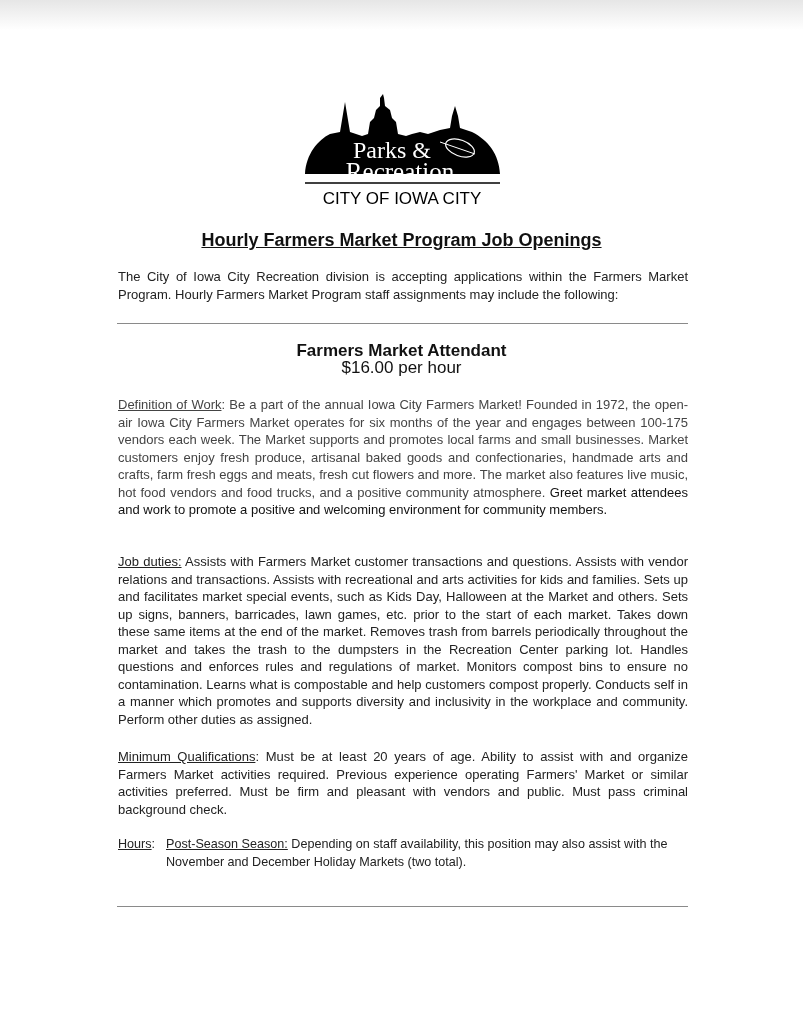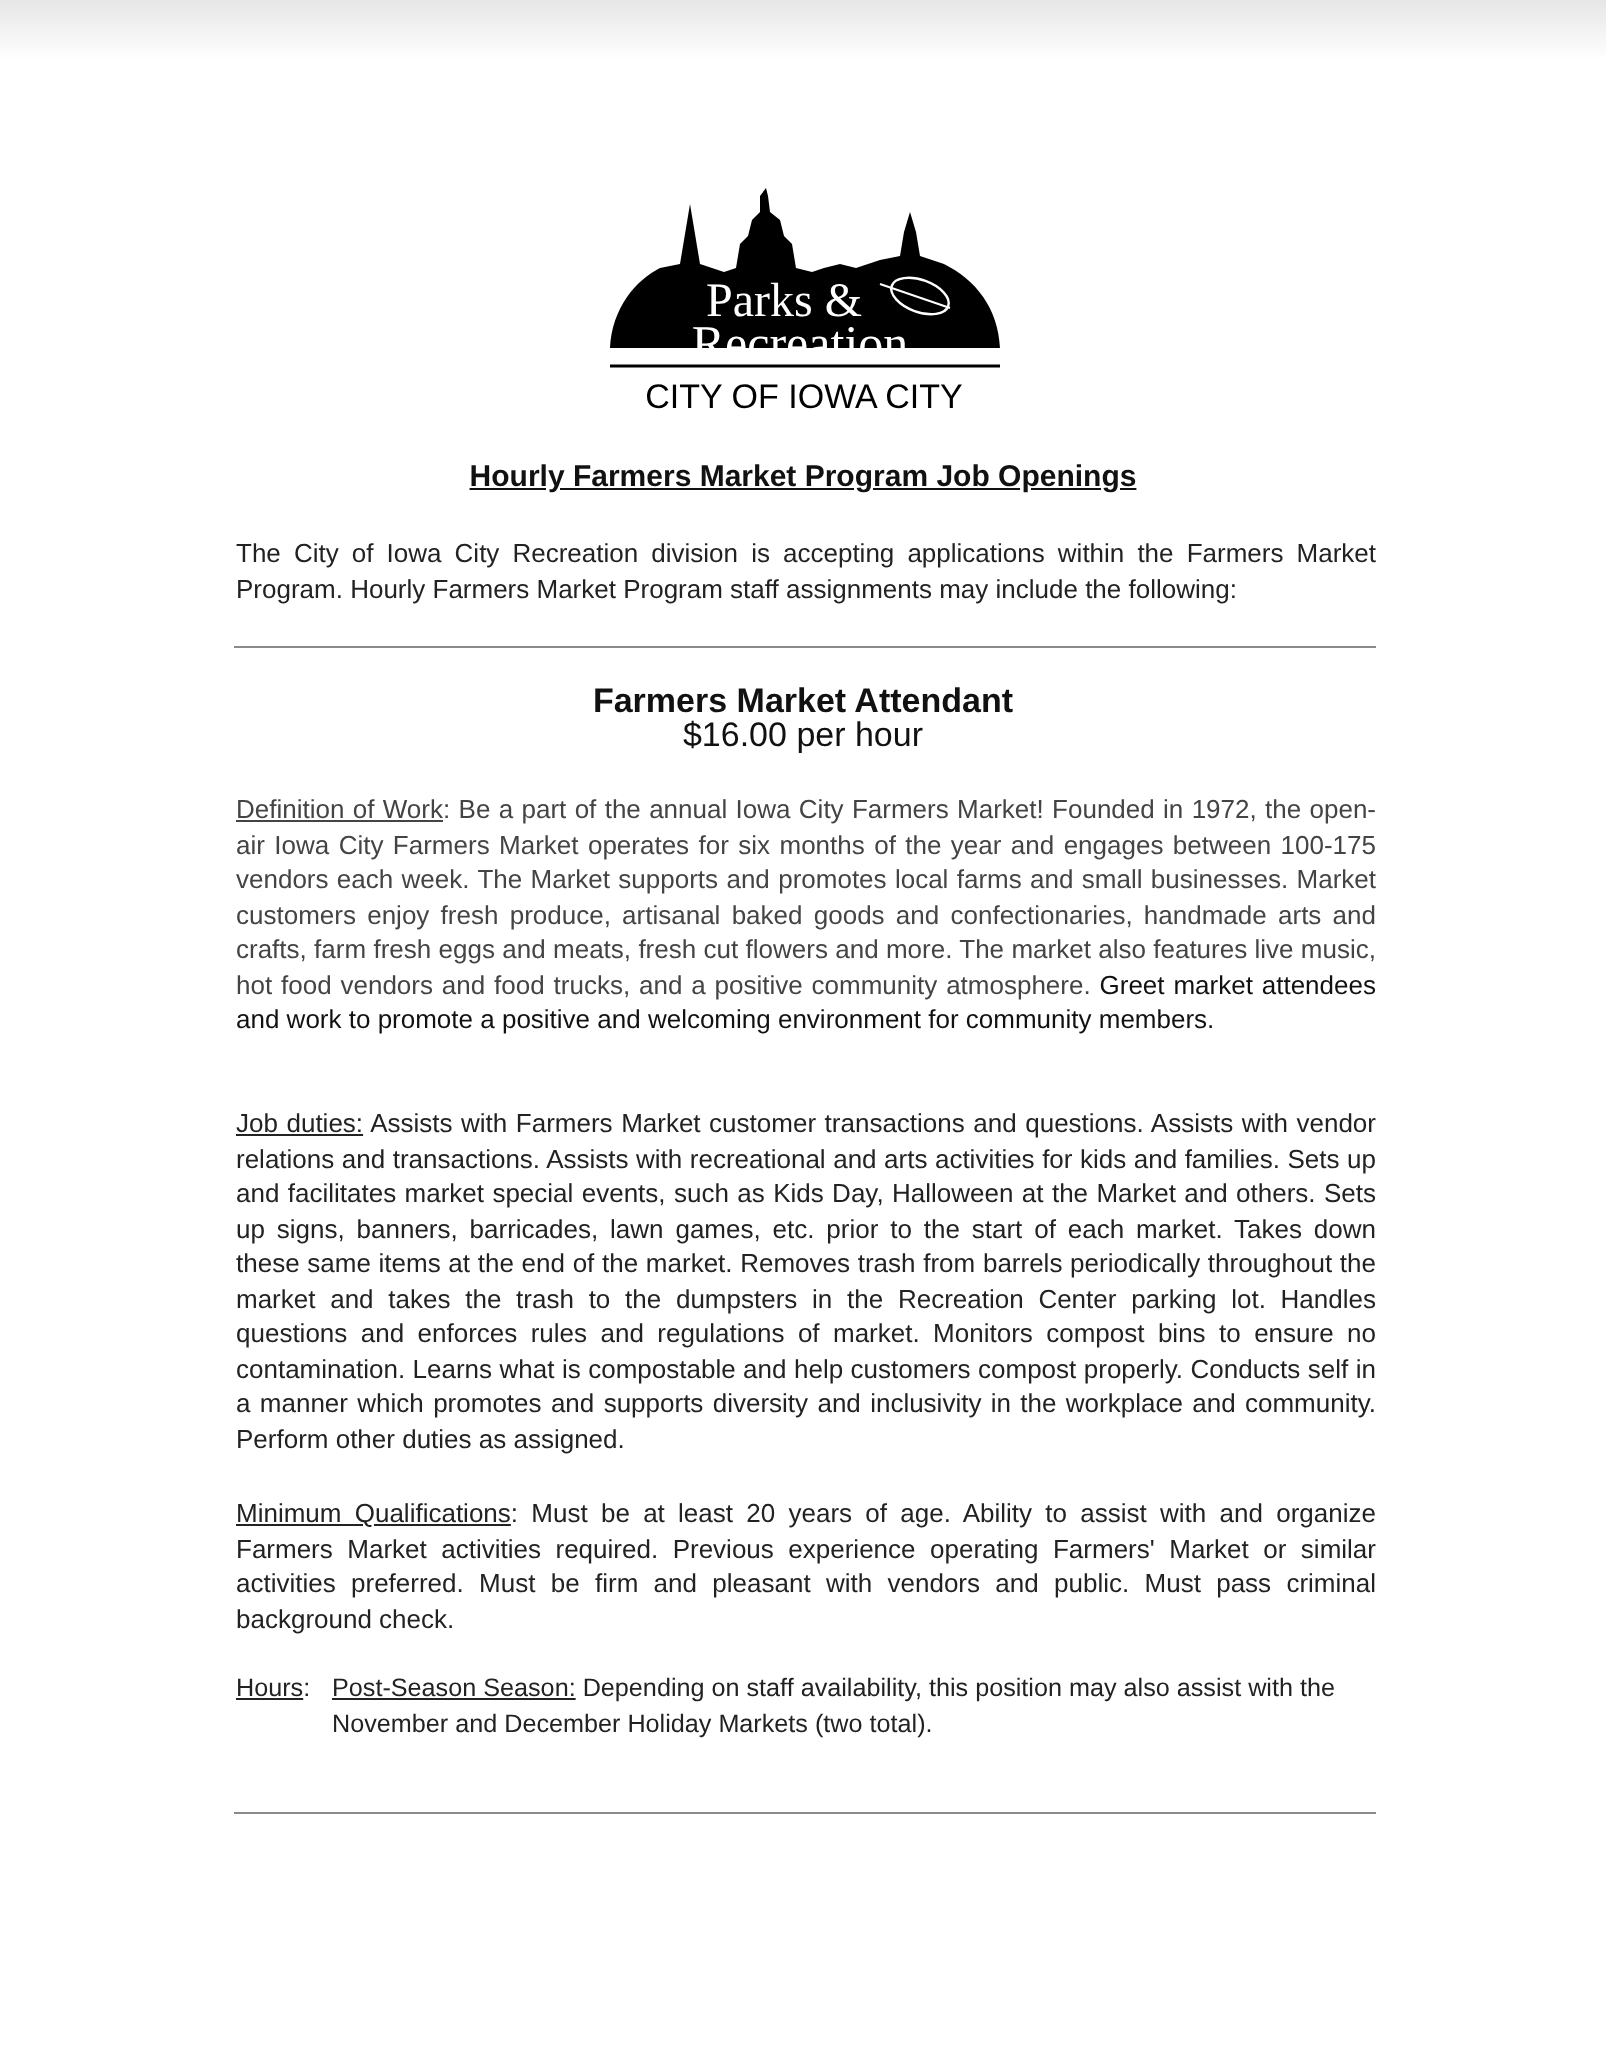--- a/index.html
+++ b/index.html
@@ -9,21 +9,21 @@
       font-family: "Liberation Sans", sans-serif;
       color: #1a1a1a;
     }
     .top-shade {
       position: absolute; left: 0; top: 0; width: 803px; height: 30px;
       background: linear-gradient(#e6e6e6, #ffffff);
     }
     .logo { position: absolute; left: 300px; top: 92px; width: 205px; height: 125px; }
     .title {
       position: absolute; left: 0; width: 803px; top: 230px; text-align: center;
-      font-weight: bold; font-size: 15px; text-decoration: underline; color: #111;
+      font-weight: bold; font-size: 18px; text-decoration: underline; color: #111;
     }
     .text {
       position: absolute; left: 118px; width: 570px;
       font-size: 13px; line-height: 17.5px; text-align: justify; color: #222;
     }
     .text.gray { color: #444; }
     .dark { color: #111; }
     .u { text-decoration: underline; text-align: center; }
     .rule { position: absolute; left: 117px; width: 571px; height: 0; border-top: 1.2px solid #8a8a8a; }
     .center-block { position: absolute; left: 0; width: 803px; text-align: center; font-size: 17px; line-height: 17px; color: #111; }

